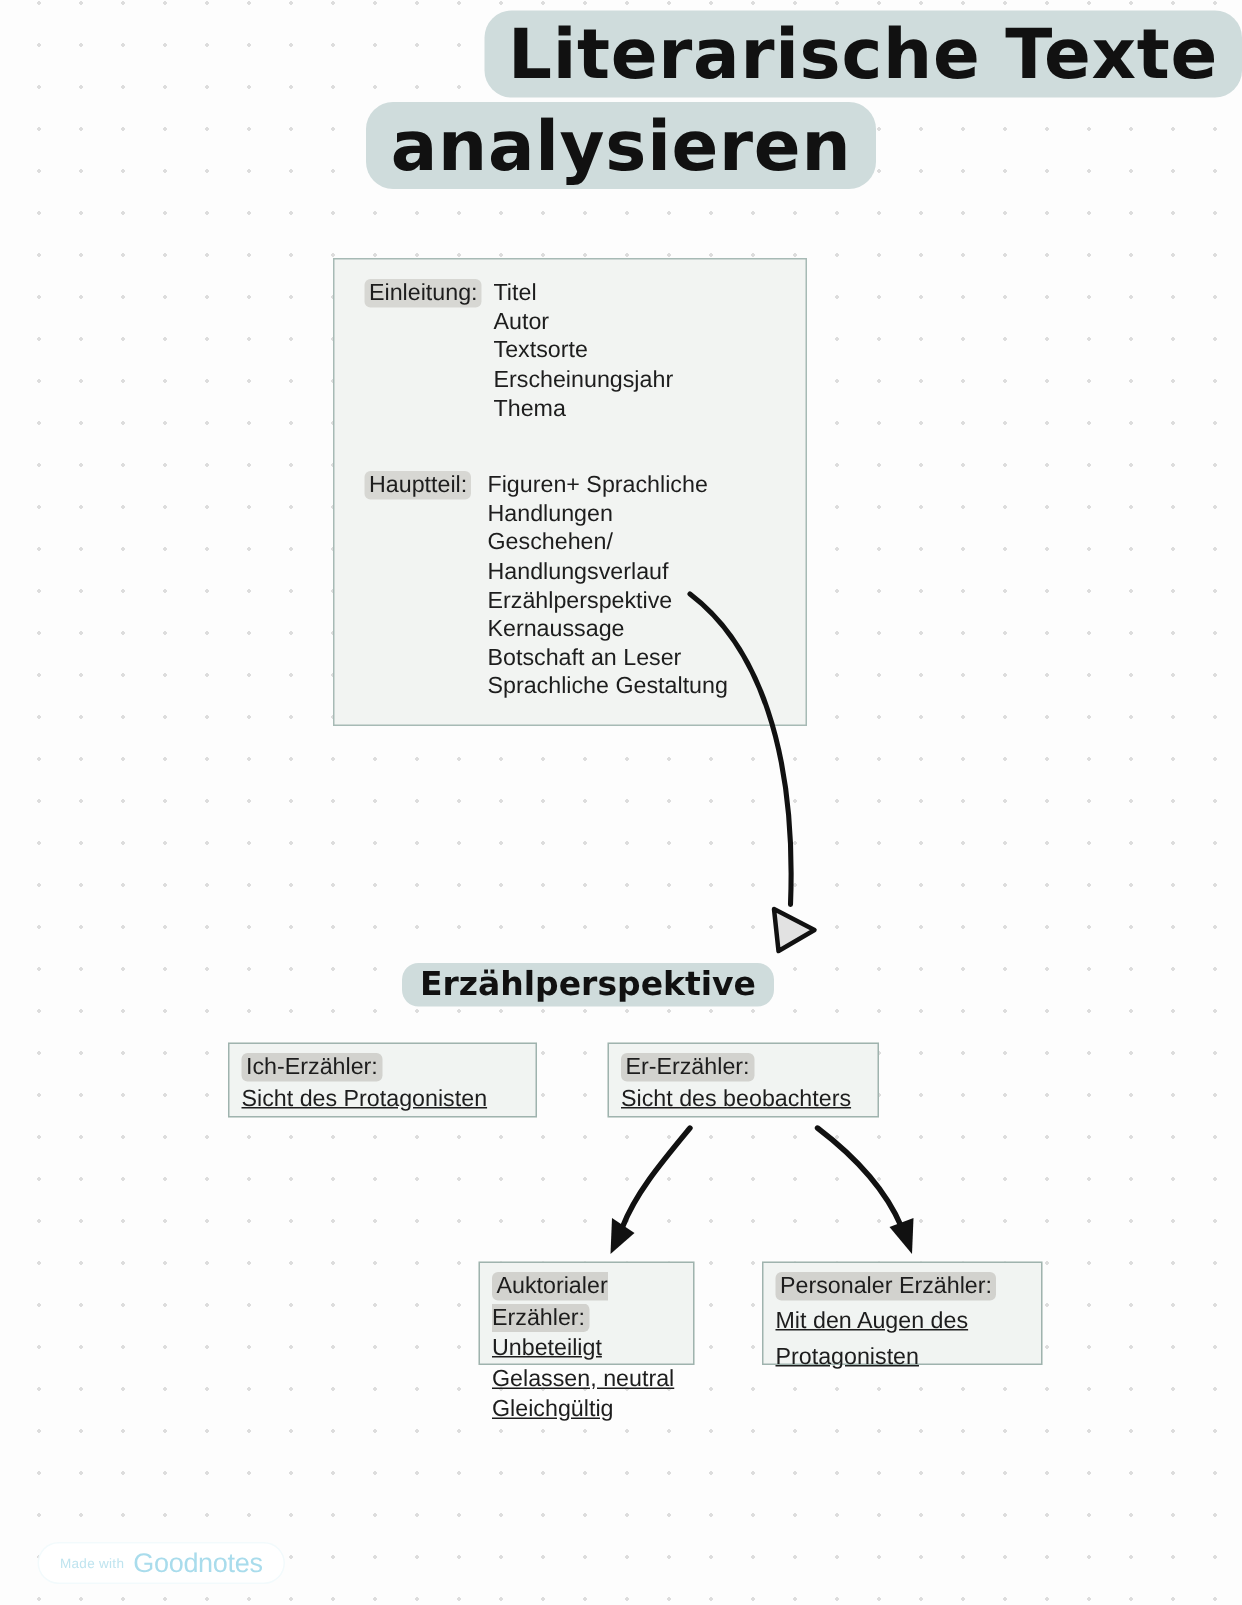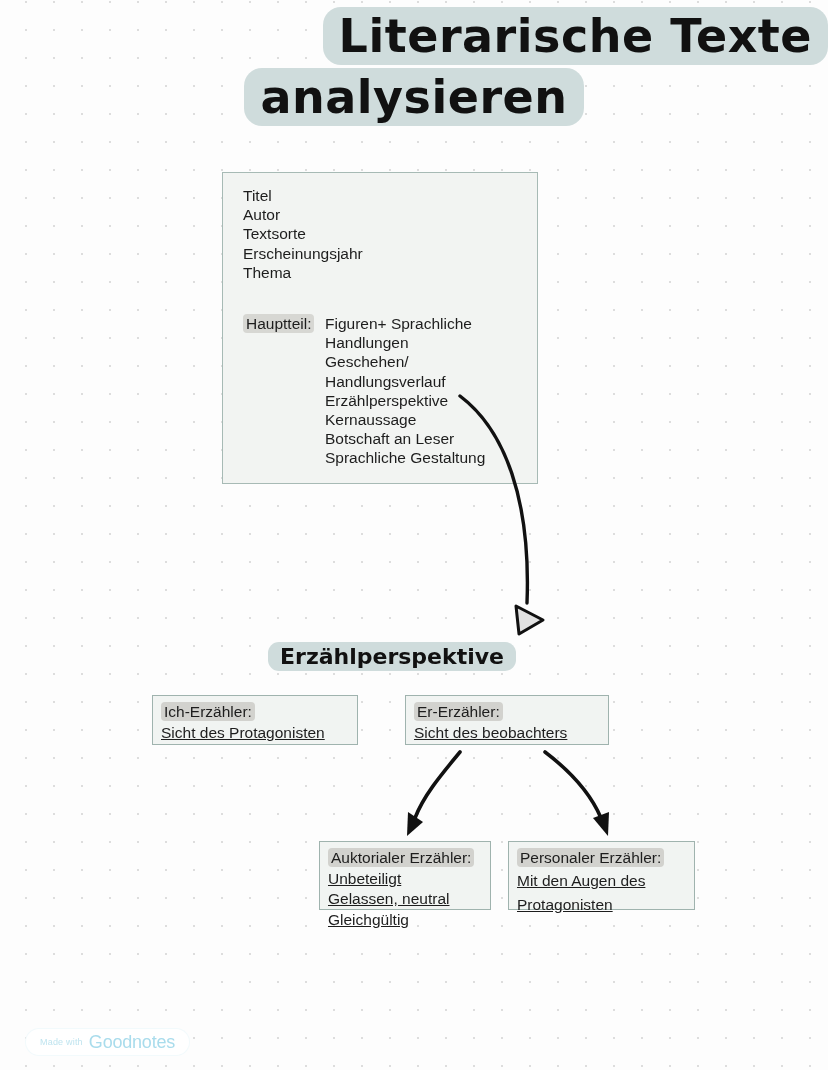--- a/index.html
+++ b/index.html
@@ -122,28 +122,28 @@
   
   .box-ich {
     left: 152px;
     top: 695px;
     width: 206px;
     height: 50px;
   }
   .box-er {
     left: 405px;
     top: 695px;
-    width: 204px;
+    width: 181px;
     height: 50px;
   }
   
   .box-auktorial {
     left: 319px;
     top: 841px;
-    width: 172px;
+    width: 144px;
     height: 69px;
   }
   .box-personal {
     left: 508px;
     top: 841px;
     width: 187px;
     height: 69px;
   }
 
   .box-inner {
@@ -205,20 +205,23 @@
     <span class="hl">Literarische Texte</span>
   </div>
   <div class="title-line l2">
     <span class="hl">analysieren</span>
   </div>
 </div>
 
 <div class="box box-big">
 
   <div class="row block-einleitung">
+    <div class="lbl">
+      <span class="hl">Einleitung:</span>
+    </div>
     <div class="vals">
       <div>Titel</div>
       <div>Autor</div>
       <div>Textsorte</div>
       <div>Erscheinungsjahr</div>
       <div>Thema</div>
     </div>
   </div>
 
   <div class="row block-hauptteil">

